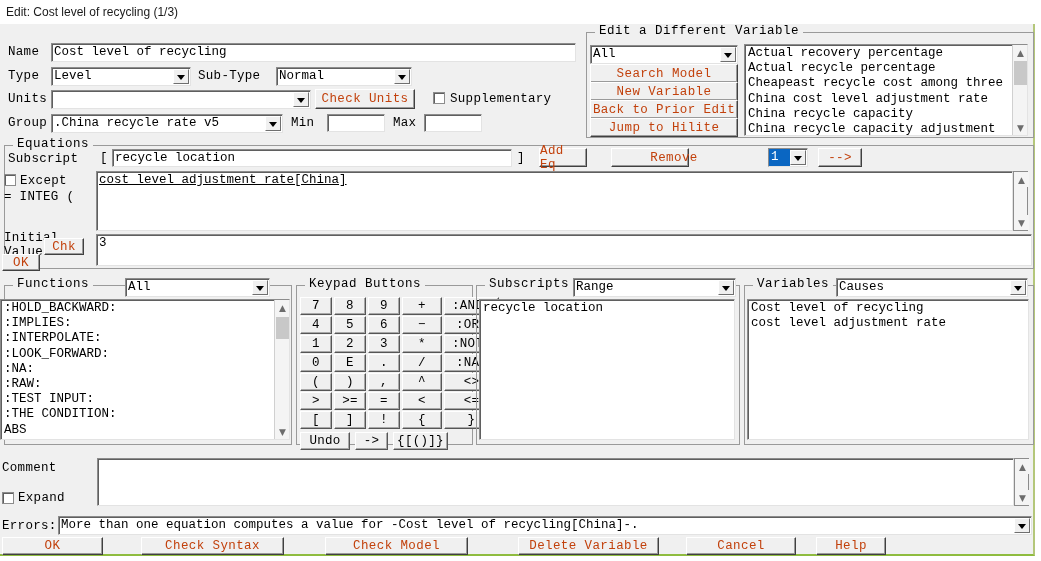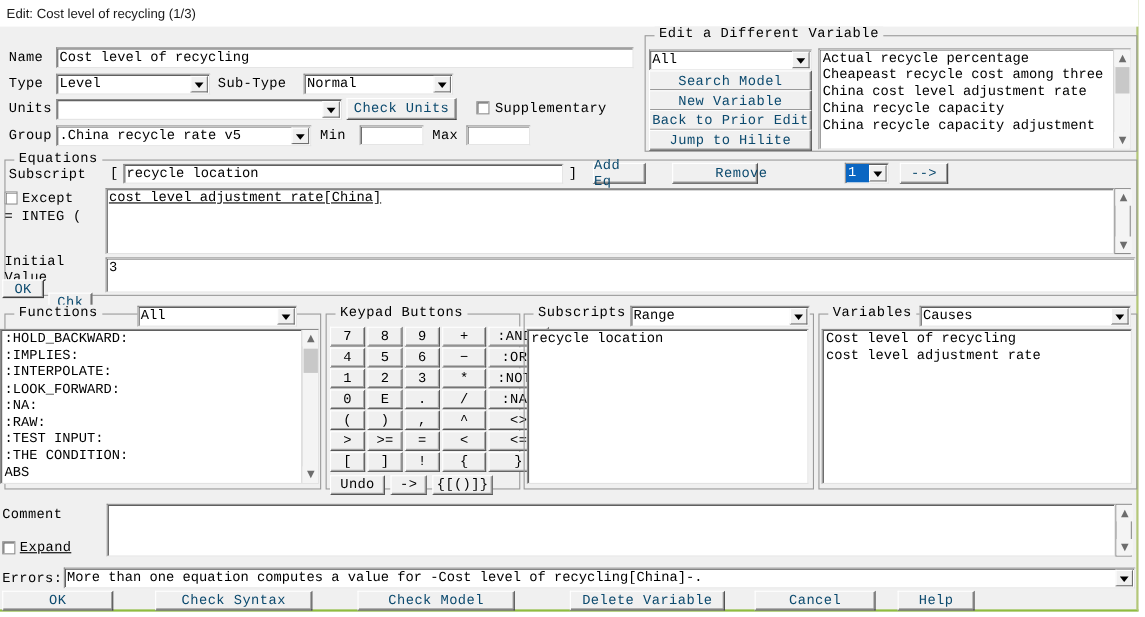--- a/index.html
+++ b/index.html
@@ -58,21 +58,21 @@
     content:"";position:absolute;left:50%;top:50%;margin-left:-4px;margin-top:-2px;
     border-left:4px solid transparent;border-right:4px solid transparent;border-top:5px solid #000;
   }
   
   .btn{
     position:absolute;background:#f0f0f0;
     border:1px solid #ffffff;border-right-color:#404040;border-bottom-color:#404040;
     box-shadow:inset -1px -1px 0 #9a9a9a;
     box-sizing:border-box;
     font-family:"Liberation Mono","DejaVu Sans Mono",monospace;
-    font-size:12.5px;color:#0c4a6e;
+    font-size:12.5px;color:#c2410c;
     display:flex;align-items:center;justify-content:center;
     letter-spacing:.4px;cursor:default;
   }
   
   .cbox{
     position:absolute;width:12px;height:12px;background:#ffffff;
     border:1px solid #8c8c8c;box-shadow:inset 1px 1px 0 #5f5f5f;box-sizing:border-box;
   }
   
   .listbox{
@@ -150,20 +150,21 @@
     <span>All</span>
     <span class="arrow"></span>
   </div>
   <div class="btn" style="left:590px;top:64px;width:148px;height:19px;">Search Model</div>
   <div class="btn" style="left:590px;top:82px;width:148px;height:19px;">New Variable</div>
   <div class="btn" style="left:590px;top:100px;width:148px;height:19px;text-align:right;">Back to Prior Edit</div>
   <div class="btn" style="left:590px;top:118px;width:148px;height:19px;">Jump to Hilite</div>
 
   <div class="listbox" style="left:744px;top:44px;width:284px;height:92px;">
     <div class="items" id="var-list">
+        <div>Actual recovery percentage</div>
         <div>Actual recycle percentage</div>
         <div>Cheapeast recycle cost among three</div>
         <div>China cost level adjustment rate</div>
         <div>China recycle capacity</div>
         <div>China recycle capacity adjustment</div>
       </div>
     <div class="vsb" style="right:0;top:0;bottom:0;">
       <div class="ar up">▲</div>
       <div class="thumb" style="top:16px;height:24px;"></div>
       <div class="ar dn">▼</div>
@@ -194,21 +195,21 @@
   <div class="vsb" style="left:1013px;top:171px;height:60px;border:1px solid #8c8c8c;">
     <div class="ar up">▲</div>
     <div class="ar dn">▼</div>
   </div>
 
   <span class="lbl" style="left:4px;top:231px;">Initial</span>
   <span class="lbl" style="left:4px;top:245px;">Value</span>
   <div class="field multi" style="left:96px;top:234px;width:936px;height:32px;">3</div>
 
   <div class="btn" style="left:2px;top:254px;width:38px;height:17px;">OK</div>
-  <div class="btn" style="left:44px;top:266px;width:40px;height:17px;">Chk</div>
+  <div class="btn" style="left:44px;top:238px;width:40px;height:17px;">Chk</div>
 
   <div class="group" style="left:4px;top:285px;width:286px;height:158px;">
     <span class="glabel">Functions</span>
   </div>
   <div class="combo" style="left:125px;top:278px;width:145px;height:19px;">
     <span>All</span>
     <span class="arrow"></span>
   </div>
   <div class="listbox" style="left:0px;top:299px;width:290px;height:141px;">
     <div class="items" id="func-list">
@@ -296,21 +297,21 @@
   </div>
   <div class="listbox" style="left:747px;top:299px;width:282px;height:141px;">
     <div class="items" id="vars-list">
         <div>Cost level of recycling</div>
         <div>cost level adjustment rate</div>
       </div>
   </div>
 
   <span class="lbl" style="left:2px;top:461px;">Comment</span>
   <div class="cbox" style="left:2px;top:492px;"></div>
-  <span class="lbl" style="left:18px;top:491px;text-decoration:underline;">Expand</span>
+  <span class="lbl" style="left:18px;top:491px;">Expand</span>
   <div class="field multi" style="left:97px;top:458px;width:917px;height:48px;"></div>
   <div class="vsb" style="left:1014px;top:458px;height:48px;border:1px solid #8c8c8c;">
     <div class="ar up">▲</div>
     <div class="ar dn">▼</div>
   </div>
 
   <span class="lbl" style="left:2px;top:519px;">Errors:</span>
   <div class="combo" style="left:58px;top:516px;width:974px;height:19px;">
     <span>More than one equation computes a value for -Cost level of recycling[China]-.</span>
     <span class="arrow"></span>

